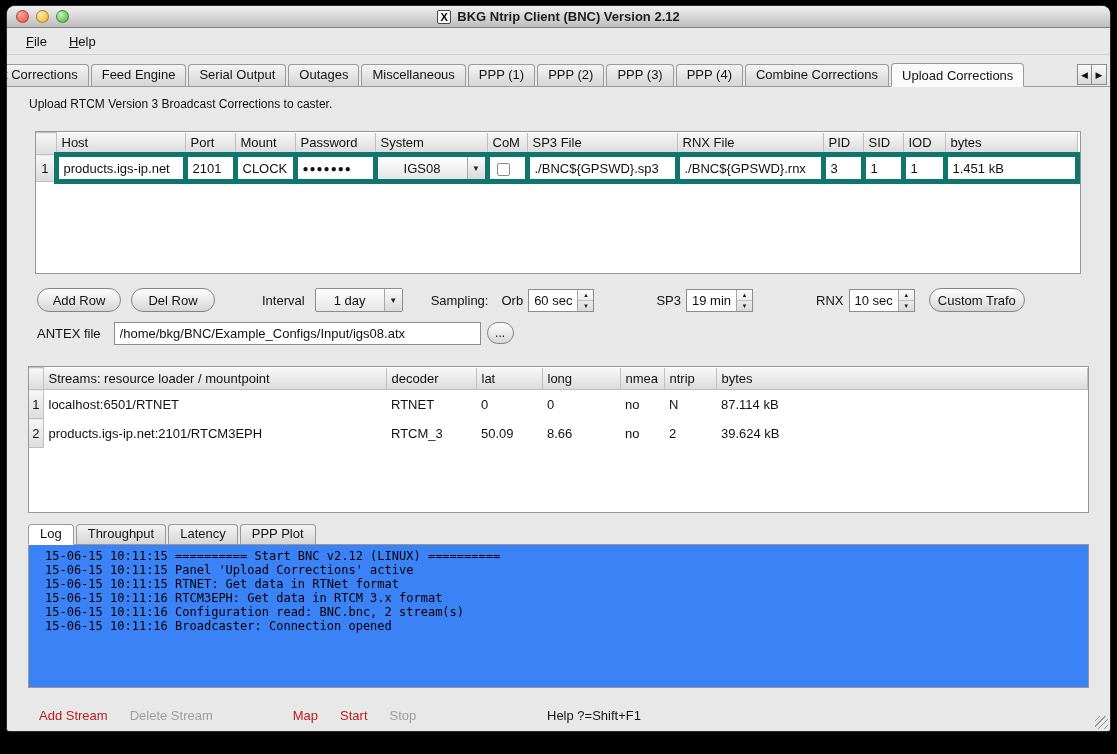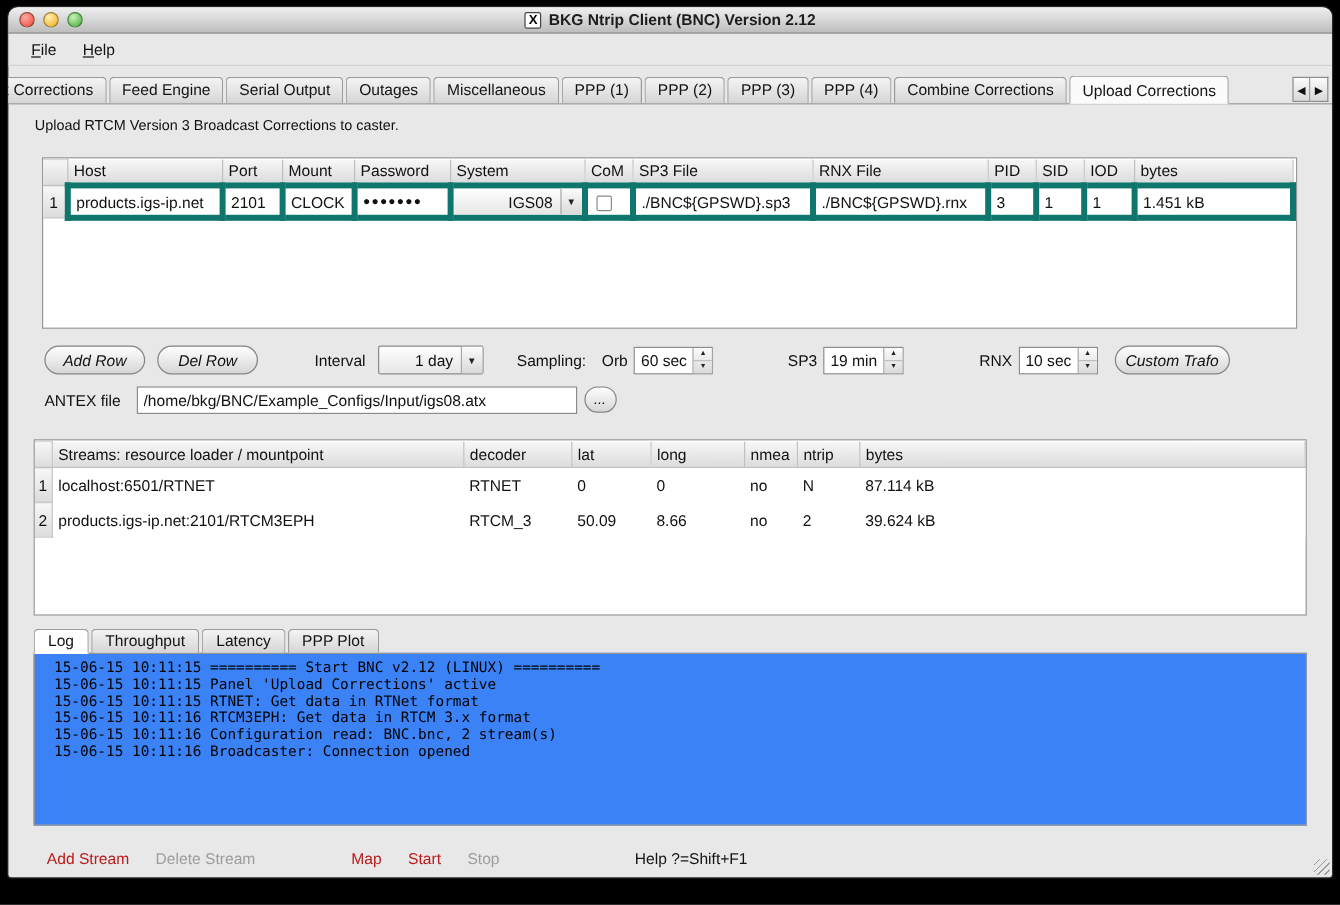--- a/index.html
+++ b/index.html
@@ -56,27 +56,27 @@
     text-align:center; padding:2px 1px; }
   .pw { font-size:10px; letter-spacing:1px; }
   .cellpad0 { padding:0 !important; }
 
   .checkbox { width:13px; height:13px; border:1px solid #8a8a8a; background:#fff; display:inline-block;
     vertical-align:middle; margin-left:2px; border-radius:2px; }
 
   .combobox { display:flex; align-items:center; height:24px; font-size:13px;
     background:linear-gradient(#fefefe,#e6e6e6); border:1px solid #8c8c8c; border-radius:2px; color:#111; }
   .combobox.incell { width:100%; height:100%; border:none; border-radius:0; }
-  .cb-text { flex:1; padding:0 6px; overflow:hidden; white-space:nowrap; text-align:right; }
+  .cb-text { flex:1; padding:0 6px; overflow:hidden; white-space:nowrap; text-align:center; }
   .cb-btn { width:18px; align-self:stretch; border-left:1px solid #a8a8a8; display:flex; align-items:center;
     justify-content:center; font-size:8px; color:#222; background:linear-gradient(#fbfbfb,#d9d9d9); }
 
   .controls-row { margin:14px 0 0 30px; height:24px; display:flex; align-items:center; font-size:13px; color:#111; }
   .btn { font-size:13px; color:#111; height:24px; padding:0 13px; background:linear-gradient(#fefefe,#d6d6d6);
-    border:1px solid #848484; border-radius:12px; display:inline-flex; align-items:center;font-style:italic; }
+    border:1px solid #848484; border-radius:12px; display:inline-flex; align-items:center; }
   .lbl { white-space:nowrap; }
 
   .spinbox { display:inline-flex; align-items:stretch; height:23px; background:#fff; border:1px solid #8c8c8c;
     font-size:13px; color:#111; }
   .spin-text { display:flex; align-items:center; padding:0 5px; min-width:48px; }
   .spin-btns { width:16px; display:flex; flex-direction:column; border-left:1px solid #a8a8a8;
     background:linear-gradient(#fbfbfb,#dadada); }
   .spin-btns span { flex:1; font-size:6px; line-height:10px; text-align:center; color:#222; }
   .spin-btns span:first-child { border-bottom:1px solid #bdbdbd; }
 
@@ -98,21 +98,21 @@
   .btab.active { background:#fff; margin-bottom:-1px; height:21px; border-bottom:1px solid #fff; }
   .log-box { margin:0 0 0 21px; width:1061px; height:144px; background:#3b82f6; border:1px solid #979797;
     font-family:"DejaVu Sans Mono","Liberation Mono",monospace; font-size:12px; line-height:14px;
     color:#000; padding:4px 16px; overflow:hidden; }
 
   
   .toolbar { margin-top:14px; height:26px; display:flex; align-items:center; padding-left:21px;
     font-size:13px; position:relative; }
   .tool-btn { padding:4px 11px; color:#b91c1c; white-space:nowrap; }
   .tool-btn.disabled { color:#9d9d9d; }
-  .help-label { position:absolute; left:522px; color:#141414; }
+  .help-label { position:absolute; left:540px; color:#141414; }
 
   .resize-grip { position:absolute; right:2px; bottom:2px; width:13px; height:13px;
     background:repeating-linear-gradient(135deg, transparent 0 3px, #9a9a9a 3px 4px); }
 </style>
 </head>
 <body>
 
 <div class="window">
 
   <div class="titlebar">

